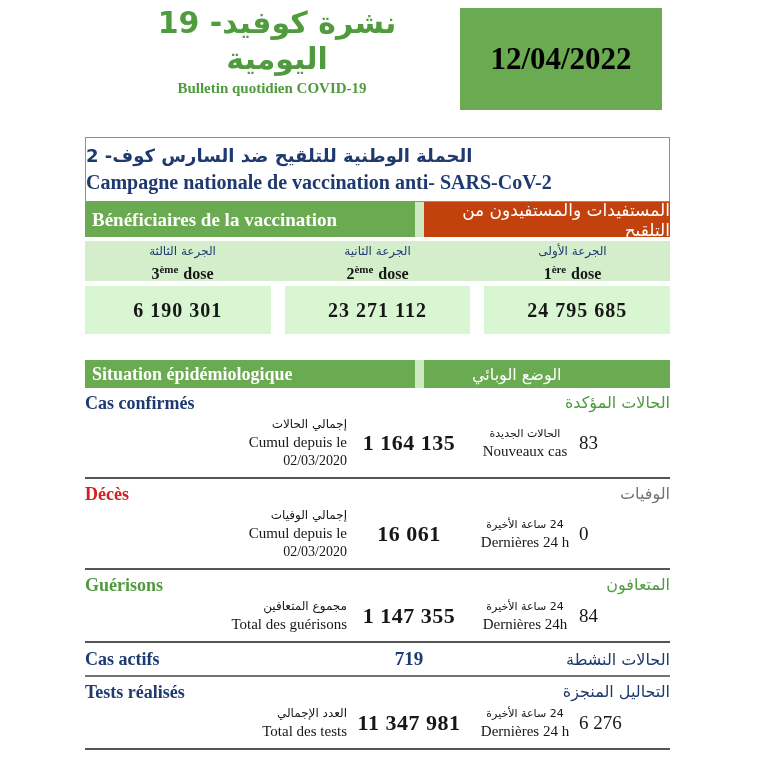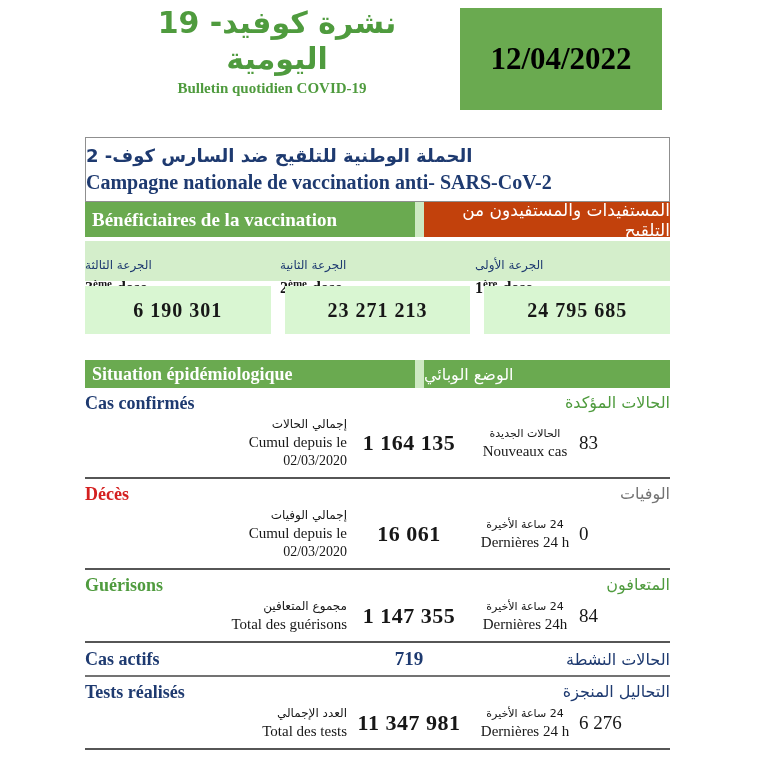--- a/index.html
+++ b/index.html
@@ -33,21 +33,21 @@
   .vacc-title .ar-line{font-size:18px;font-weight:bold;line-height:27px}
   .vacc-title .fr-line{font-size:20px;font-weight:bold;line-height:26px}
 
   .bar{display:flex;height:35px}
   .bar .seg-l{width:330px;display:flex;align-items:center;padding-left:7px;box-sizing:border-box;
     color:#fff;font-size:19px;font-weight:bold;white-space:nowrap}
   .bar .seg-gap{width:9px}
   .bar .seg-r{flex:1;display:flex;align-items:center;justify-content:center;color:#fff;font-size:17px}
 
   .dose-band{display:flex;margin-top:4px;height:40px}
-  .dose-col{flex:1;text-align:left;padding-top:16px}
+  .dose-col{flex:1;text-align:center;padding-top:2px}
   .dose-ar{font-size:12px;line-height:17px}
   .dose-fr{font-size:16px;font-weight:bold;line-height:19px}
   .dose-fr sup{font-size:11px;font-weight:bold}
   .dose-fr .rest{margin-left:5px}
   .dose-values{display:flex;gap:14px;margin-top:5px}
   .dose-val{flex:1;height:48px;display:flex;align-items:center;justify-content:center;
     font-size:20px;font-weight:bold;letter-spacing:1px}
 
   
   .bar.epi{height:28px;margin-top:26px}
@@ -106,28 +106,28 @@
       <div class="dose-fr"><span>2</span><sup>ème</sup><span class="rest">dose</span></div>
     </div>
     <div class="dose-col">
       <div class="dose-ar ar" style="color: rgb(30, 58, 112);">الجرعة الأولى</div>
       <div class="dose-fr"><span>1</span><sup>ère</sup><span class="rest">dose</span></div>
     </div>
   </div>
 
   <div class="dose-values">
     <div class="dose-val" style="background-color: rgb(217, 246, 210);">6 190 301</div>
-    <div class="dose-val" style="background-color: rgb(217, 246, 210);">23 271 213</div>
+    <div class="dose-val" style="background-color: rgb(217, 246, 210);">23 271 112</div>
     <div class="dose-val" style="background-color: rgb(217, 246, 210);">24 795 685</div>
   </div>
 
   <div class="bar epi">
     <div class="seg-l" style="background-color: rgb(106, 170, 80);">Situation épidémiologique</div>
     <div class="seg-gap" style="background-color: rgb(205, 233, 194);"></div>
-    <div class="seg-r ar" style="background-color: rgb(106, 170, 80);">الوضع الوبائي</div>
+    <div class="seg-r ar" style="background-color: rgb(106, 170, 80); padding-left: 48px;">الوضع الوبائي</div>
   </div>
 
   <div class="section">
     <div class="sec-head">
       <span class="sec-fr" style="color: rgb(30, 58, 112);">Cas confirmés</span>
       <span class="sec-ar ar" style="color: rgb(79, 155, 62);">الحالات المؤكدة</span>
     </div>
     <div class="sec-row">
       <div class="c1">
         <div class="l-ar ar">إجمالي الحالات</div>

